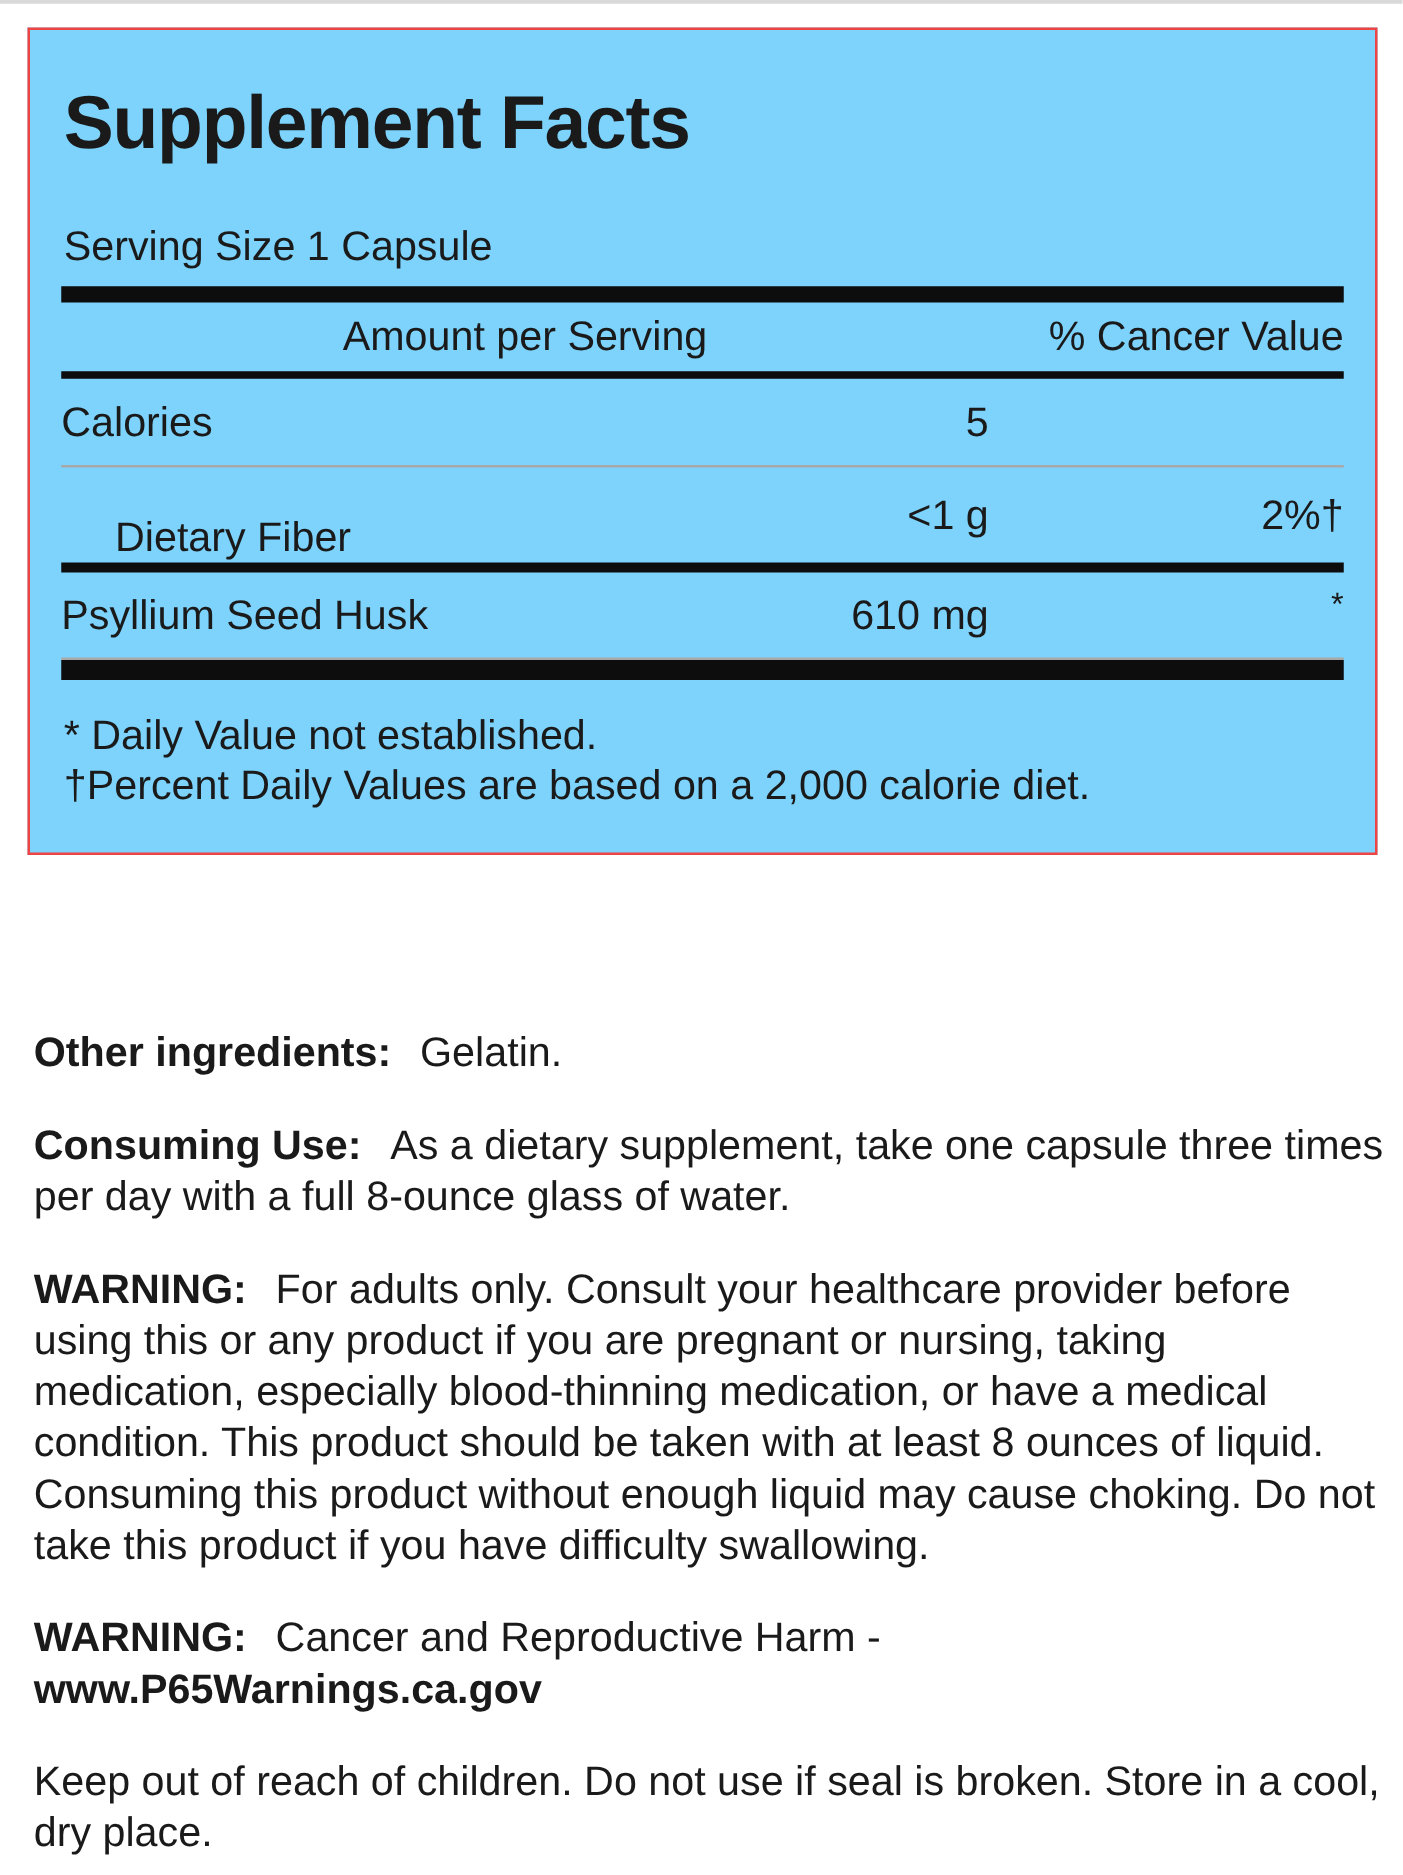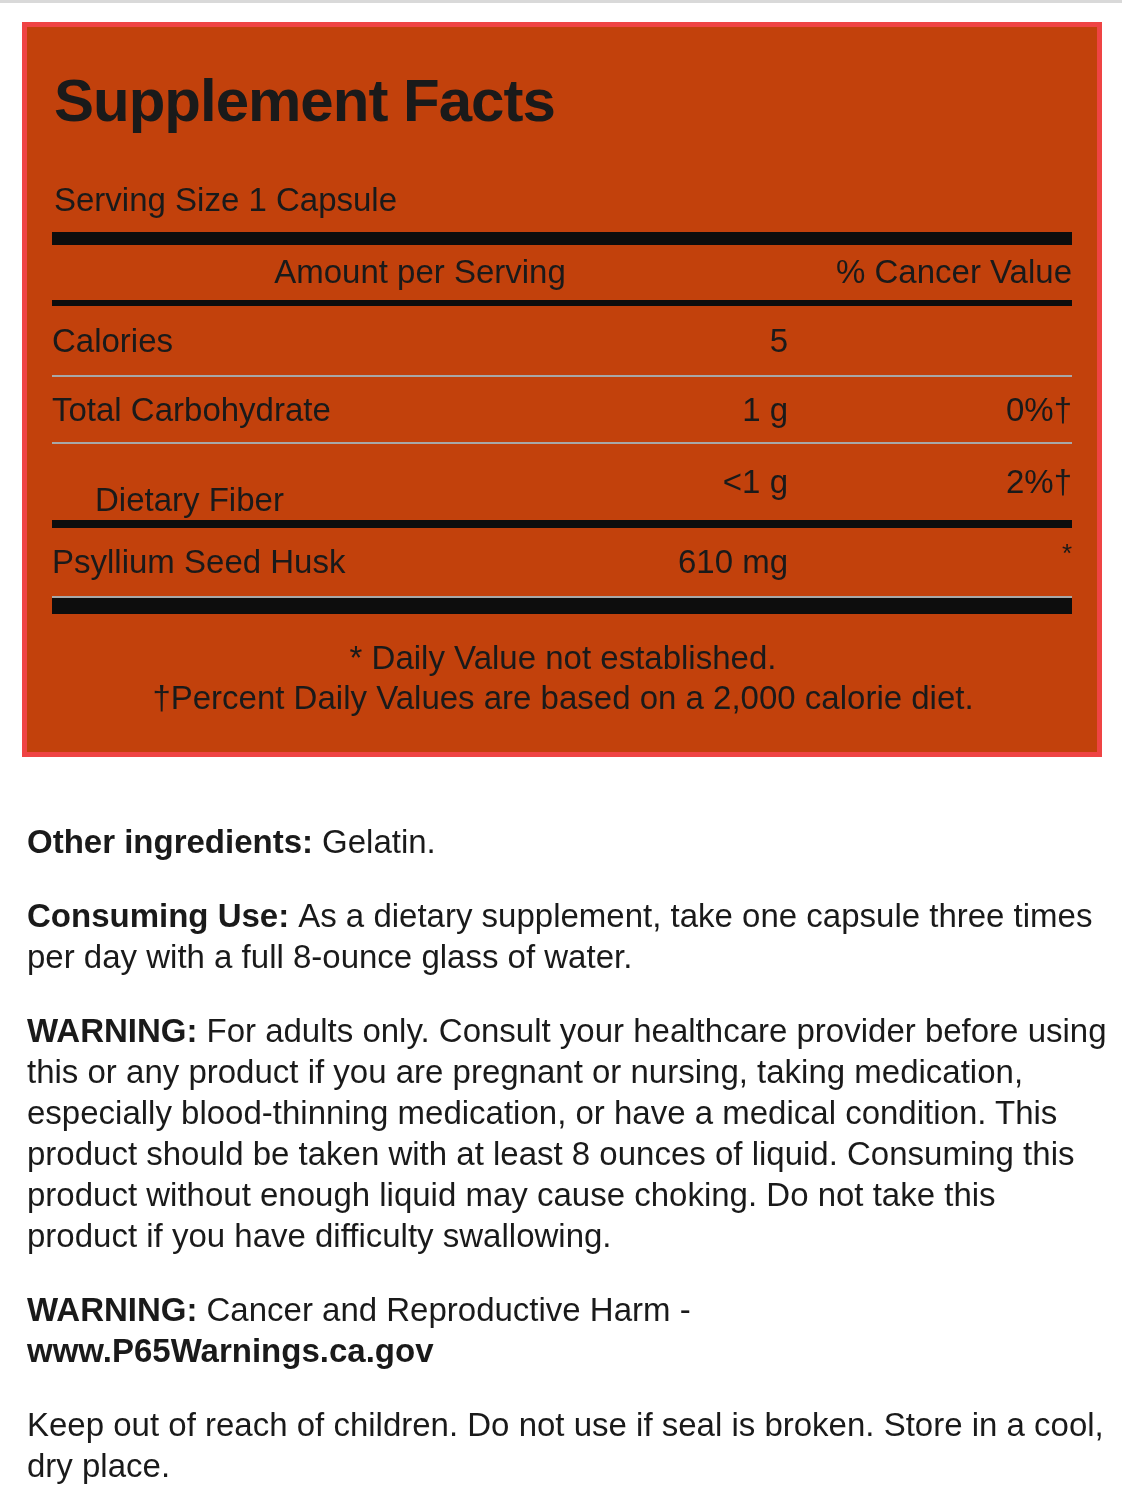--- a/index.html
+++ b/index.html
@@ -18,22 +18,22 @@
     top: 0; left: 0;
     width: 100%; height: 3px;
     background: #d9d9d9;
   }
   
   .facts-box {
     position: absolute;
     left: 22px;
     top: 22px;
     width: 1080px;
-    border: 5px solid #ef4444;
-    background: #c2410c;
+    border: 2px solid #ef4444;
+    background: #7dd3fc;
     padding: 42px 25px 34px 25px;
   }
   .facts-title {
     font-size: 60px;
     font-weight: 700;
     letter-spacing: -1px;
     line-height: 1.05;
     padding-left: 2px;
   }
   .serving-size {
@@ -77,37 +77,36 @@
   .indent { padding-left: 43px; margin-top: 36px; }
   .dv-star {
     font-size: 26px;
     position: relative;
     top: -10px;
   }
   .footnote {
     font-size: 33px;
     line-height: 40px;
     padding-left: 2px;
-    text-align: center;
   }
   .fn-1 { margin-top: 24px; }
   .fn-2 { }
   
   .body-text {
     position: absolute;
     top: 788px;
     left: 27px;
     width: 1080px;
   }
   .body-text p {
     margin-top: 33px;
     font-size: 33px;
     line-height: 41px;
   }
-  .lead { font-weight: 700; margin-right: 9px; }
+  .lead { font-weight: 700; margin-right: 23px; }
   .block { display: block; font-weight: bold; }
 </style>
 </head>
 <body>
 
 <div class="top-edge"></div>
 
 <div class="facts-box">
   <div class="facts-title">Supplement Facts</div>
   <div class="serving-size">Serving Size 1 Capsule</div>
@@ -118,25 +117,20 @@
     <div class="amount-head">Amount per Serving</div>
     <div class="dv-head">% Cancer Value</div>
   </div>
 
   <div class="t-row row-1">
     <div class="cell-name">Calories</div>
     <div class="cell-amount">5</div>
     <div class="cell-dv"></div>
   </div>
 
-  <div class="t-row row-2">
-    <div class="cell-name">Total Carbohydrate</div>
-    <div class="cell-amount">1 g</div>
-    <div class="cell-dv">0%†</div>
-  </div>
 
   <div class="t-row row-3">
     <div class="cell-name indent">Dietary Fiber</div>
     <div class="cell-amount">&lt;1 g</div>
     <div class="cell-dv">2%†</div>
   </div>
 
   <div class="bar bar-mid"></div>
 
   <div class="t-row row-4">

